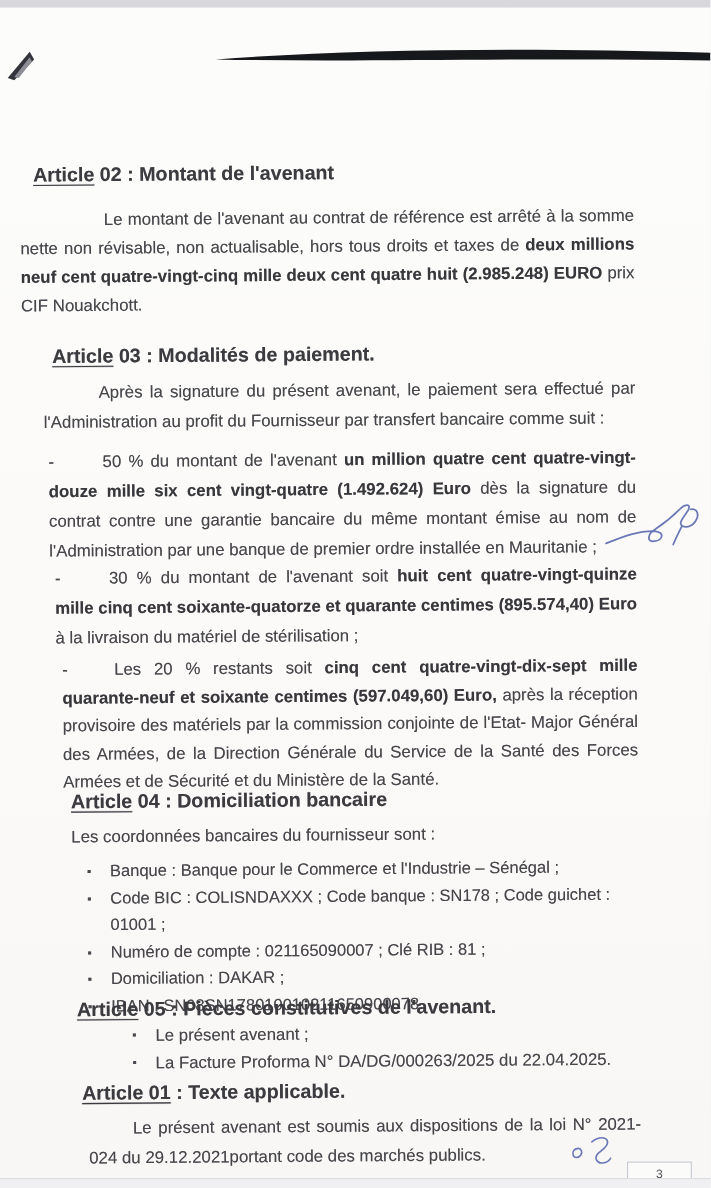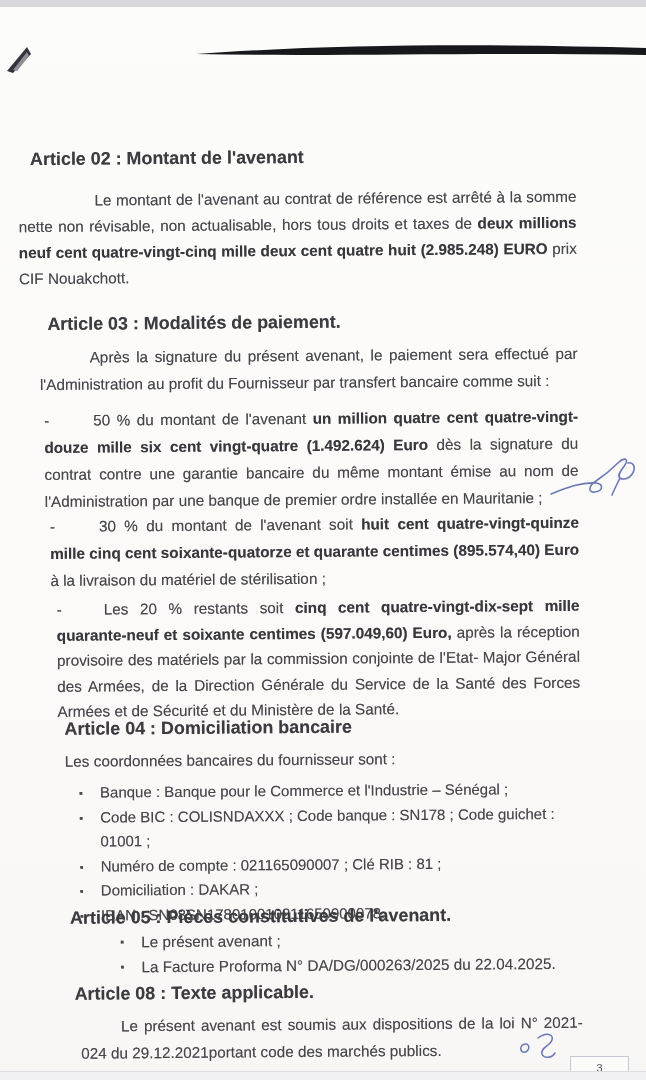--- a/index.html
+++ b/index.html
@@ -19,21 +19,21 @@
   svg.artifacts{position:absolute;left:0;top:0;pointer-events:none;}
   .sheet{
     position:absolute;left:0;top:0;width:646px;height:1080px;
     transform:rotate(-0.45deg);transform-origin:40px 150px;
     color:#47464b;
     text-shadow:0 0 0.6px rgba(70,70,76,0.5);
     font-size:15.3px;line-height:26px;
   }
   .blk{position:absolute;margin:0;}
   .h{font-weight:700;color:#3c3b40;}
-  .u{text-underline-offset:3px;text-decoration-thickness:1.2px;}
+  .u{text-decoration:underline;text-underline-offset:3px;text-decoration-thickness:1.2px;}
   .just{text-align:justify;}
   b,.b{font-weight:700;color:#38373c;}
   .dash{display:inline-block;}
   .gap{display:inline-block;}
   .sq{font-size:11px;display:inline-block;vertical-align:1px;color:#4a494e;}
   ul.sqlist{list-style:none;margin:0;padding:0;}
   ul.sqlist li{position:relative;padding-left:35px;}
   ul.sqlist li .sq{position:absolute;left:14px;top:0;}
   .pagebox{
     position:absolute;left:570px;top:1056px;width:57px;height:30px;
@@ -83,21 +83,21 @@
       <li><span class="sq">▪</span><span>IBAN :  SN08SN178010010211650900078.</span></li>
     </ul>
 
     <h3 class="blk" style="top:905px;left:64px;"><span class="h u">Article</span><span class="h"> 05 : Pièces constitutives de l'avenant.</span></h3>
 
     <ul class="blk sqlist" style="top:930px;left:100px;width:476px;line-height:25px;">
       <li><span class="sq">▪</span><span>Le présent avenant ;</span></li>
       <li><span class="sq">▪</span><span>La Facture Proforma N° DA/DG/000263/2025 du 22.04.2025.</span></li>
     </ul>
 
-    <h3 class="blk" style="top:981px;left:68px;"><span class="h u">Article 08</span><span class="h"> : Texte applicable.</span></h3>
+    <h3 class="blk" style="top:981px;left:68px;"><span class="h u">Article 01</span><span class="h"> : Texte applicable.</span></h3>
 
     <p class="blk just" style="top:1013px;left:74px;width:502px;text-indent:40px;line-height:27px;">Le présent avenant est soumis aux dispositions de la loi N° 2021-024 du 29.12.2021portant code des marchés publics.</p>
 
   </div>
 
   <svg class="ink" style="left:548px;top:450px;" width="96" height="60" viewBox="0 0 96 60">
     <path d="M3,44 C20,37 34,32 48,33 C56,34 55,41 47,42 C40,43 40,36 48,31 C57,25 65,18 71,12 C75,8 80,8 78,13 C75,19 68,25 72,28 C77,31 84,27 86,20 C87,15 84,12 80,13 M72,28 C69,34 66,40 64,45" stroke="#5b69ae" stroke-width="1.6" fill="none" stroke-linecap="round" opacity="0.9"></path>
   </svg>
 
   <svg class="ink" style="left:516px;top:1026px;" width="48" height="38" viewBox="0 0 48 38">

